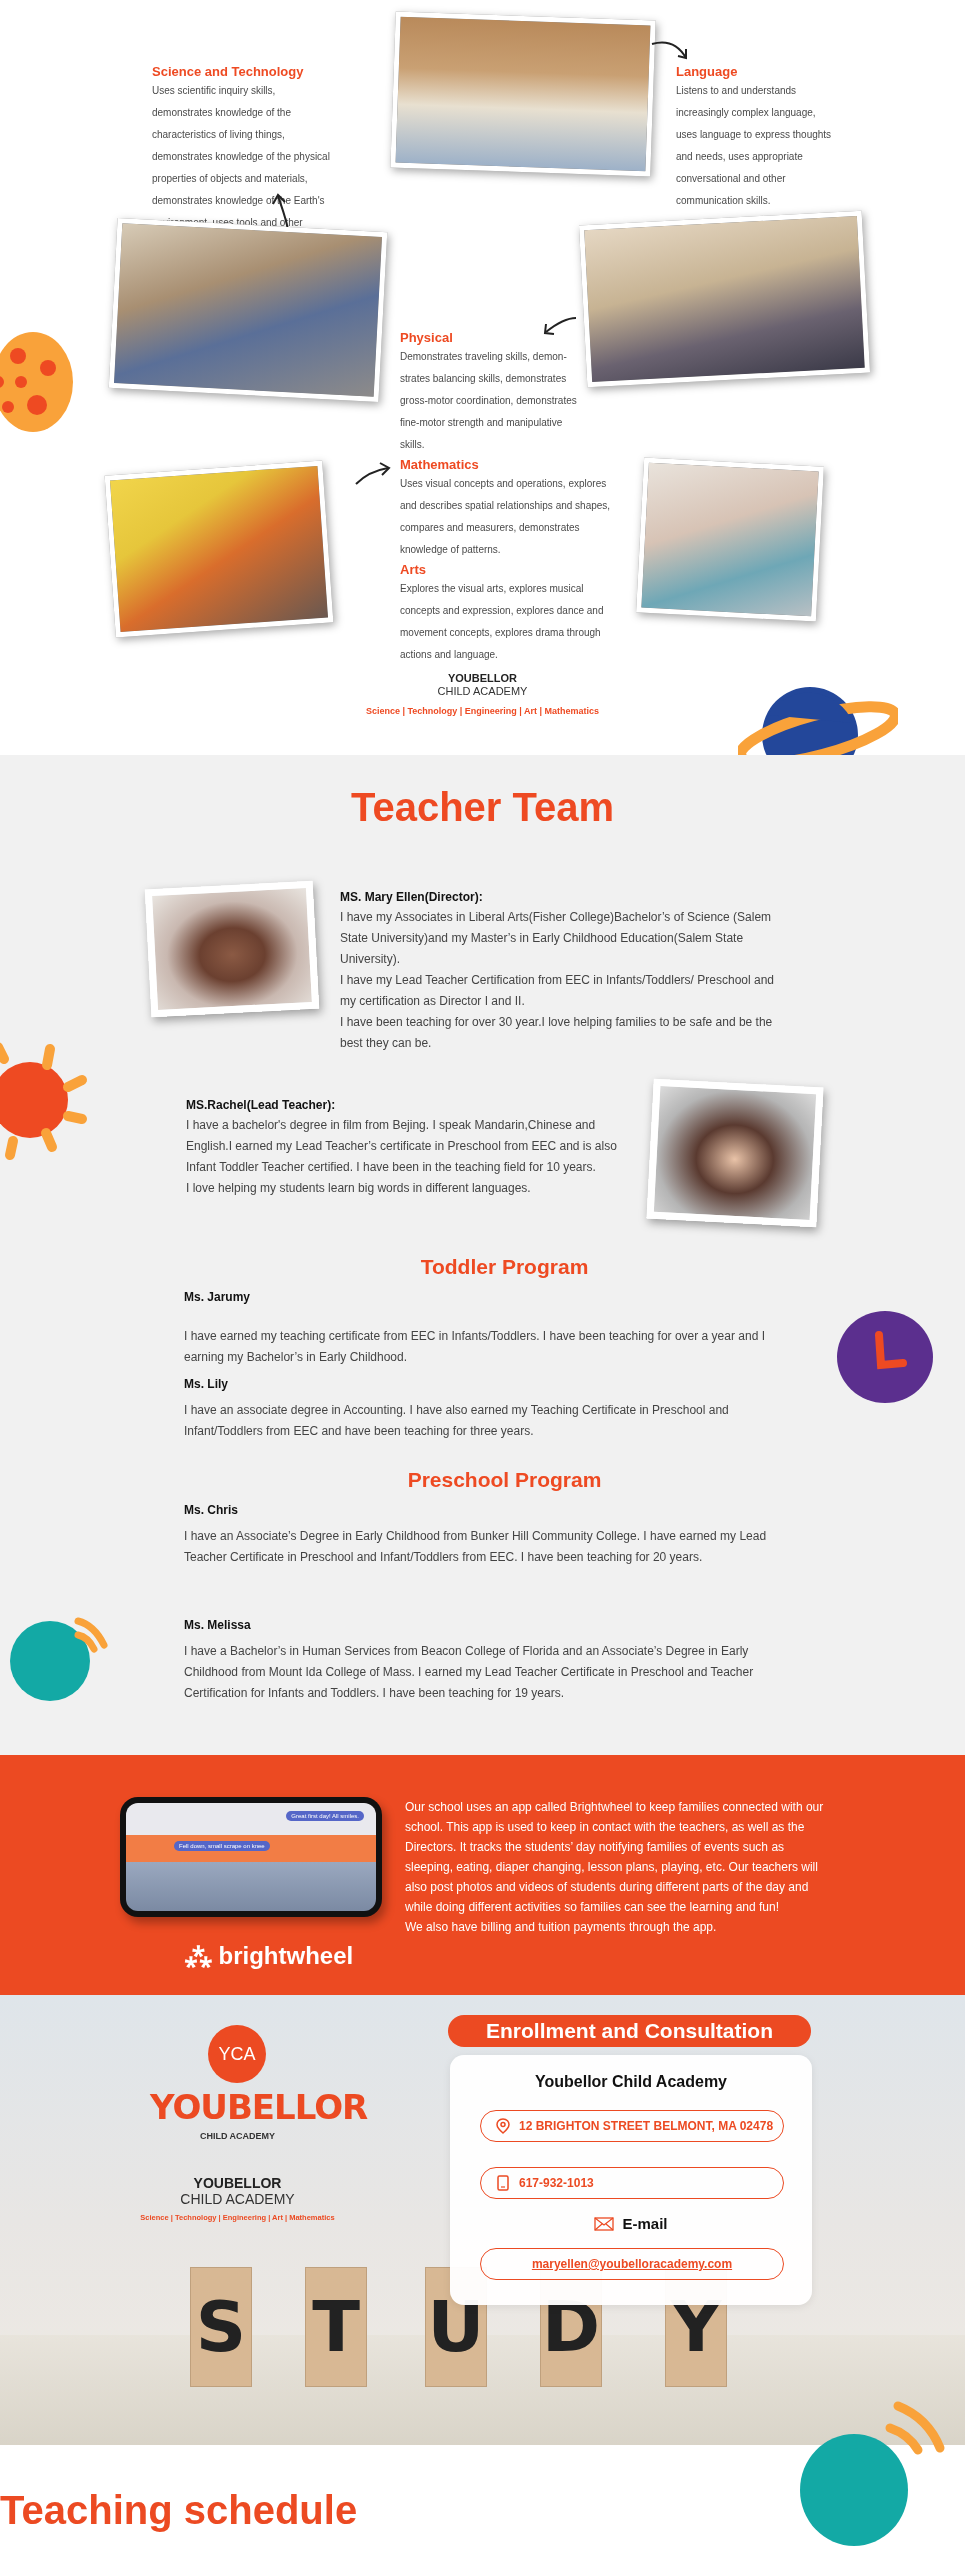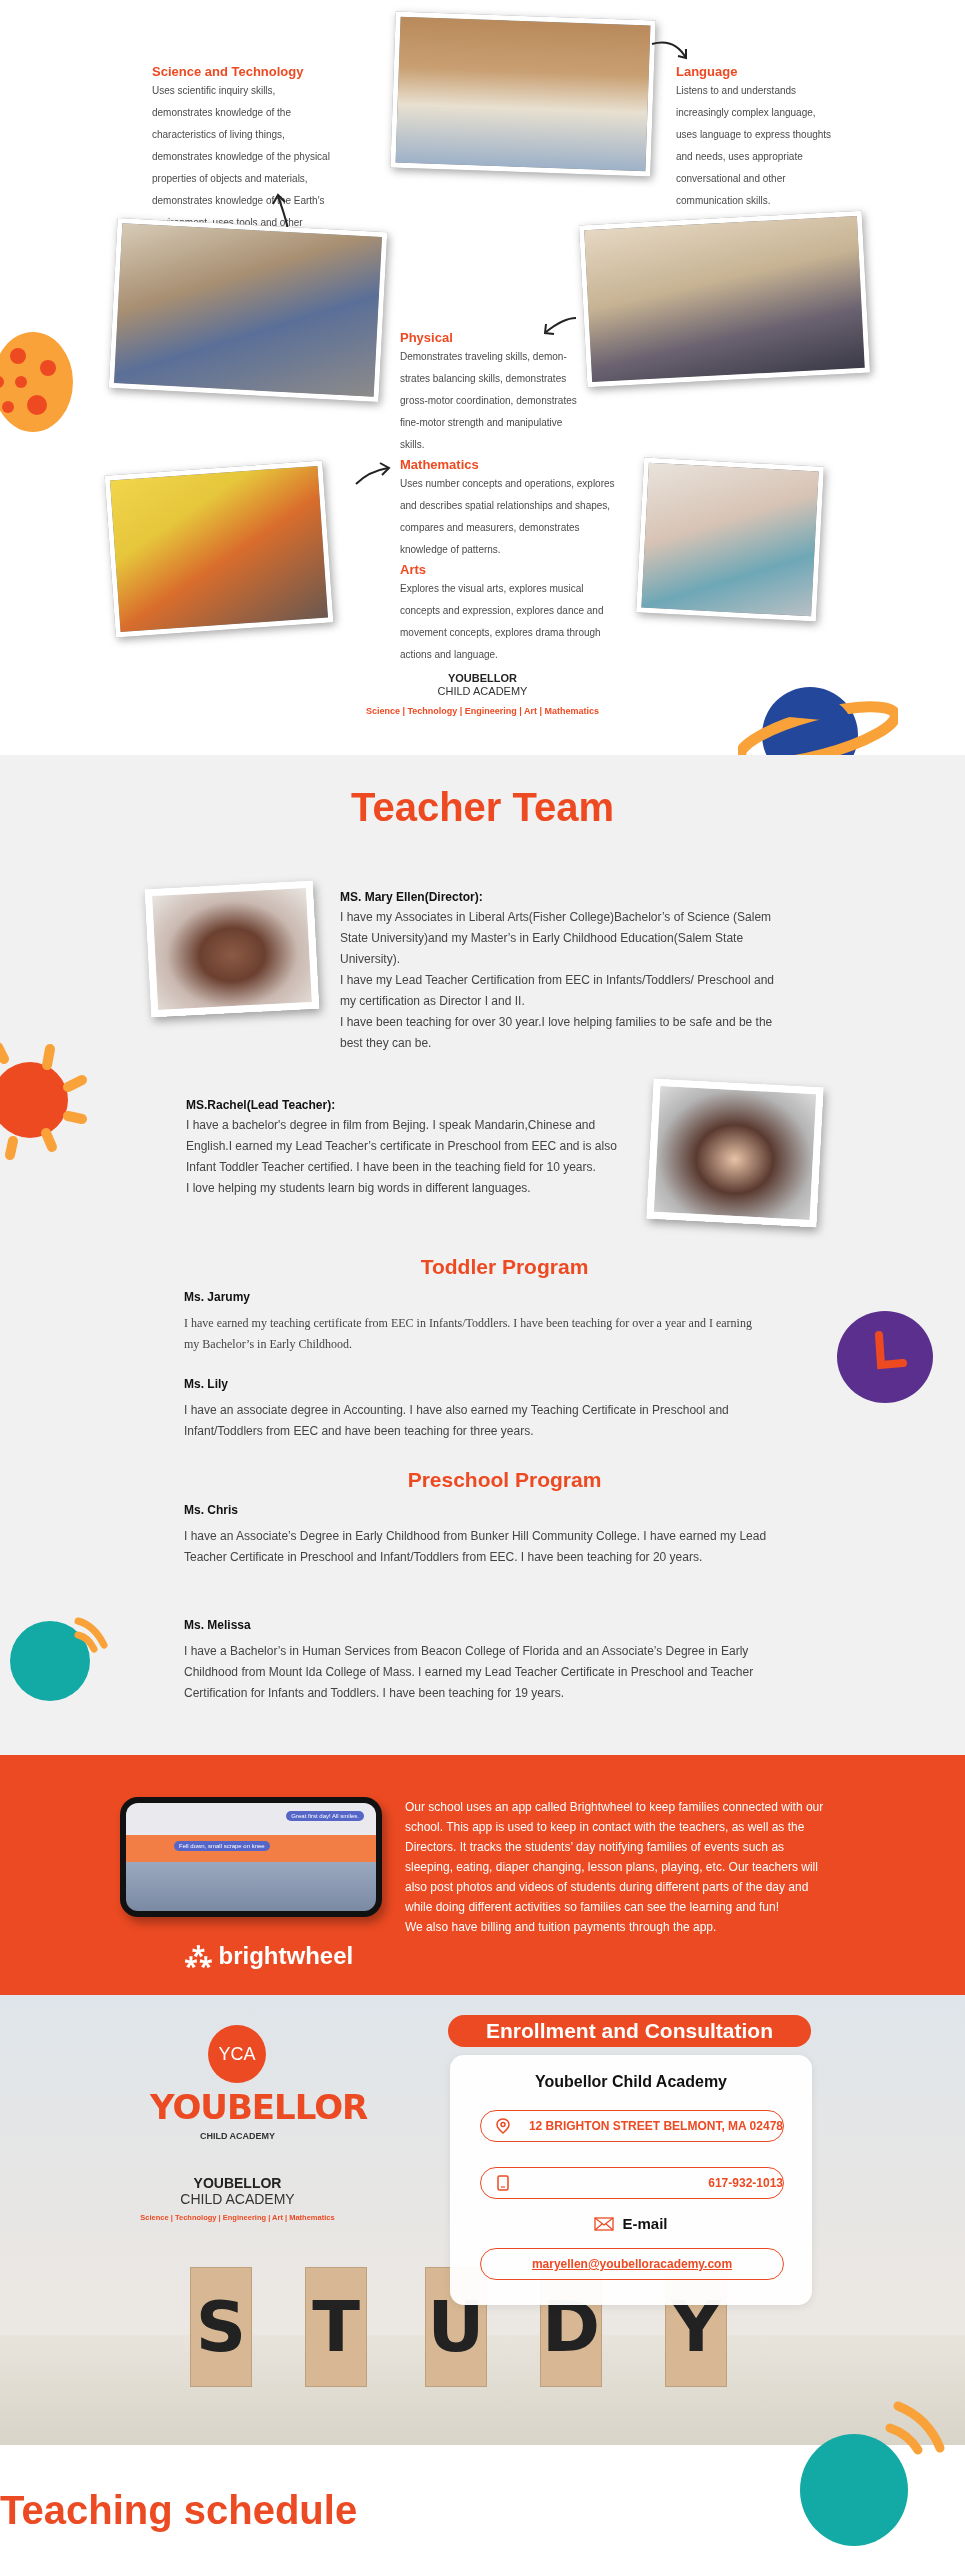--- a/index.html
+++ b/index.html
@@ -43,21 +43,21 @@
   .logo-yca { position: absolute; left: 208px; top: 30px; width: 58px; height: 58px; border-radius: 50%; background: #ec4a22; color: #fff; font-size: 18px; display: flex; align-items: center; justify-content: center; }
   .logo-name { position: absolute; left: 150px; top: 92px; width: 175px; text-align: center; color: #ec4a22; font-size: 34px; font-weight: bold; letter-spacing: -1px; font-family: "DejaVu Sans", sans-serif; }
   .logo-sub { position: absolute; left: 150px; top: 136px; width: 175px; text-align: center; font-size: 9px; font-weight: bold; color: #333; }
   .brand2 { position: absolute; left: 120px; top: 180px; width: 235px; text-align: center; }
   .brand2 .b1 { font-weight: bold; font-size: 14px; color: #222; }
   .brand2 .b2 { font-size: 14px; color: #333; }
   .brand2 .b3 { font-size: 7.5px; color: #ec4a22; font-weight: bold; margin-top: 6px; }
   .enroll-pill { position: absolute; left: 448px; top: 20px; width: 363px; height: 32px; background: #ec4a22; color: #fff; border-radius: 16px; text-align: center; font-weight: bold; font-size: 21px; line-height: 32px; }
   .card { position: absolute; left: 450px; top: 60px; width: 362px; height: 250px; background: rgba(255,255,255,0.96); border-radius: 14px; box-shadow: 0 2px 8px rgba(0,0,0,0.08); }
   .card-title { position: absolute; left: 0; top: 18px; width: 100%; text-align: center; font-weight: bold; font-size: 16px; color: #111; }
-  .card-pill { position: absolute; left: 30px; width: 304px; height: 32px; border: 1.5px solid #ec4a22; border-radius: 16px; color: #ec4a22; font-weight: bold; font-size: 12px; display: flex; align-items: center; padding-left: 14px; justify-content: space-between; }
+  .card-pill { position: absolute; left: 30px; width: 304px; height: 32px; border: 1.5px solid #ec4a22; border-radius: 16px; color: #ec4a22; font-weight: bold; font-size: 12px; display: flex; align-items: center; padding-left: 14px; }
   .card-pill.center { justify-content: center; padding-left: 0; text-decoration: underline; }
   .card-pill .ico { width: 16px; height: 16px; margin-right: 8px; display: inline-flex; align-items: center; justify-content: center; }
   .email-label { position: absolute; left: 0; top: 160px; width: 100%; text-align: center; font-weight: bold; font-size: 15px; color: #111; display: flex; justify-content: center; align-items: center; }
   .email-label .ico { margin-right: 8px; display: inline-flex; }
 
   .schedule-title { position: absolute; left: 0; top: 2488px; width: 965px; text-align: left; color: #ec4a22; font-weight: bold; font-size: 40px; }
 
   .deco { position: absolute; }
 </style>
 </head>
@@ -113,21 +113,21 @@
       <div class="ph" style="background:linear-gradient(150deg,#f1d54b 0%,#e6c63b 30%,#d96d2c 55%,#6a5850 100%);"></div>
     </div>
 
     <svg class="arrow" style="left:352px;top:460px;" width="42" height="28">
       <path d="M4 24 C 14 14, 24 10, 36 8" stroke="#222" stroke-width="2" fill="none"></path>
       <path d="M28 3 L37 8 L30 15" stroke="#222" stroke-width="2" fill="none"></path>
     </svg>
 
     <div class="dom-block" style="left:400px;top:457px;width:215px;">
       <div class="dom-title">Mathematics</div>
-      <div class="dom-text">Uses number concepts and operations, explores and describes spatial relationships and shapes, compares and measurers, demonstrates knowledge of patterns.</div>
+      <div class="dom-text">Uses visual concepts and operations, explores and describes spatial relationships and shapes, compares and measurers, demonstrates knowledge of patterns.</div>
     </div>
 
     <div class="photo" style="left:640px;top:462px;width:180px;height:155px;transform:rotate(3deg);">
       <div class="ph" style="background:linear-gradient(160deg,#e9e3dc 0%,#d7c3b5 40%,#6ea7b6 70%,#b9c0c4 100%);"></div>
     </div>
 
     <div class="dom-block" style="left:400px;top:562px;width:215px;">
       <div class="dom-title">Arts</div>
       <div class="dom-text">Explores the visual arts, explores musical concepts and expression, explores dance and movement concepts, explores drama through actions and language.</div>
     </div>
@@ -175,21 +175,21 @@
 I love helping my students learn big words in different languages.</div>
     </div>
 
     <div class="portrait" style="left:650px;top:328px;width:170px;height:140px;transform:rotate(3deg);">
       <div style="position:absolute;inset:0;background:radial-gradient(ellipse at 50% 55%,#e9c3a8 0%,#5a3a30 35%,#b5b5b5 70%,#dcdcdc 100%);"></div>
     </div>
 
     <div class="section-title prog-title" style="top:500px;">Toddler Program</div>
     <div class="t-block" style="left:184px;top:532px;width:585px;">
       <div class="t-name">Ms. Jarumy</div>
-      <div style="margin-top:6px;font-family:Liberation Serif, serif;">I have earned my teaching certificate from EEC in Infants/Toddlers. I have been teaching for over a year and I earning my Bachelor’s in Early Childhood.</div>
+      <div style="margin-top:19px;">I have earned my teaching certificate from EEC in Infants/Toddlers. I have been teaching for over a year and I earning my Bachelor’s in Early Childhood.</div>
     </div>
     <div class="t-block" style="left:184px;top:619px;width:585px;">
       <div class="t-name">Ms. Lily</div>
       <div style="margin-top:6px;">I have an associate degree in Accounting. I have also earned my Teaching Certificate in Preschool and Infant/Toddlers from EEC and have been teaching for three years.</div>
     </div>
 
     <div class="section-title prog-title" style="top:713px;">Preschool Program</div>
     <div class="t-block" style="left:184px;top:745px;width:585px;">
       <div class="t-name">Ms. Chris</div>
       <div style="margin-top:6px;">I have an Associate’s Degree in Early Childhood from Bunker Hill Community College. I have  earned my Lead Teacher Certificate in Preschool and Infant/Toddlers from EEC. I have been teaching for 20 years.</div>

